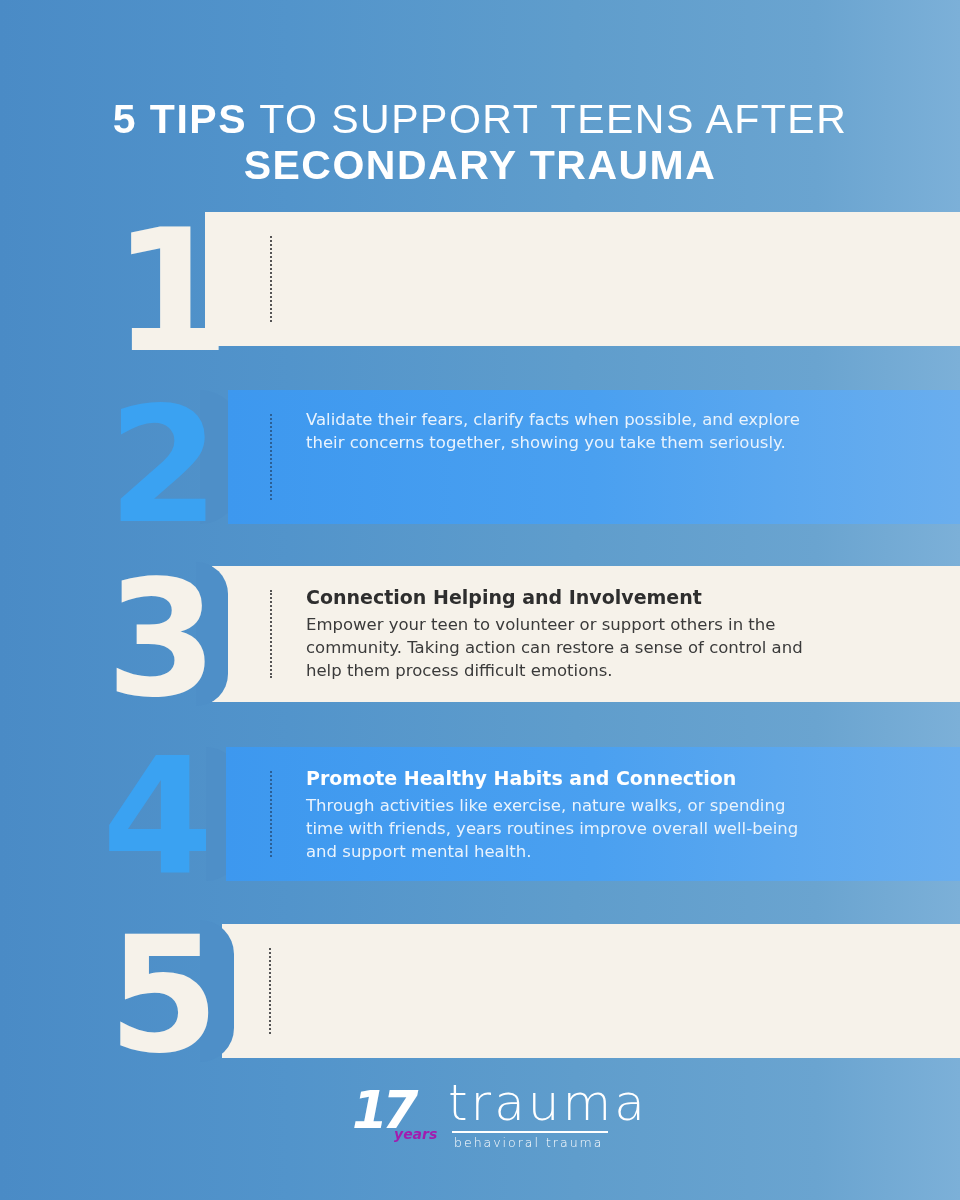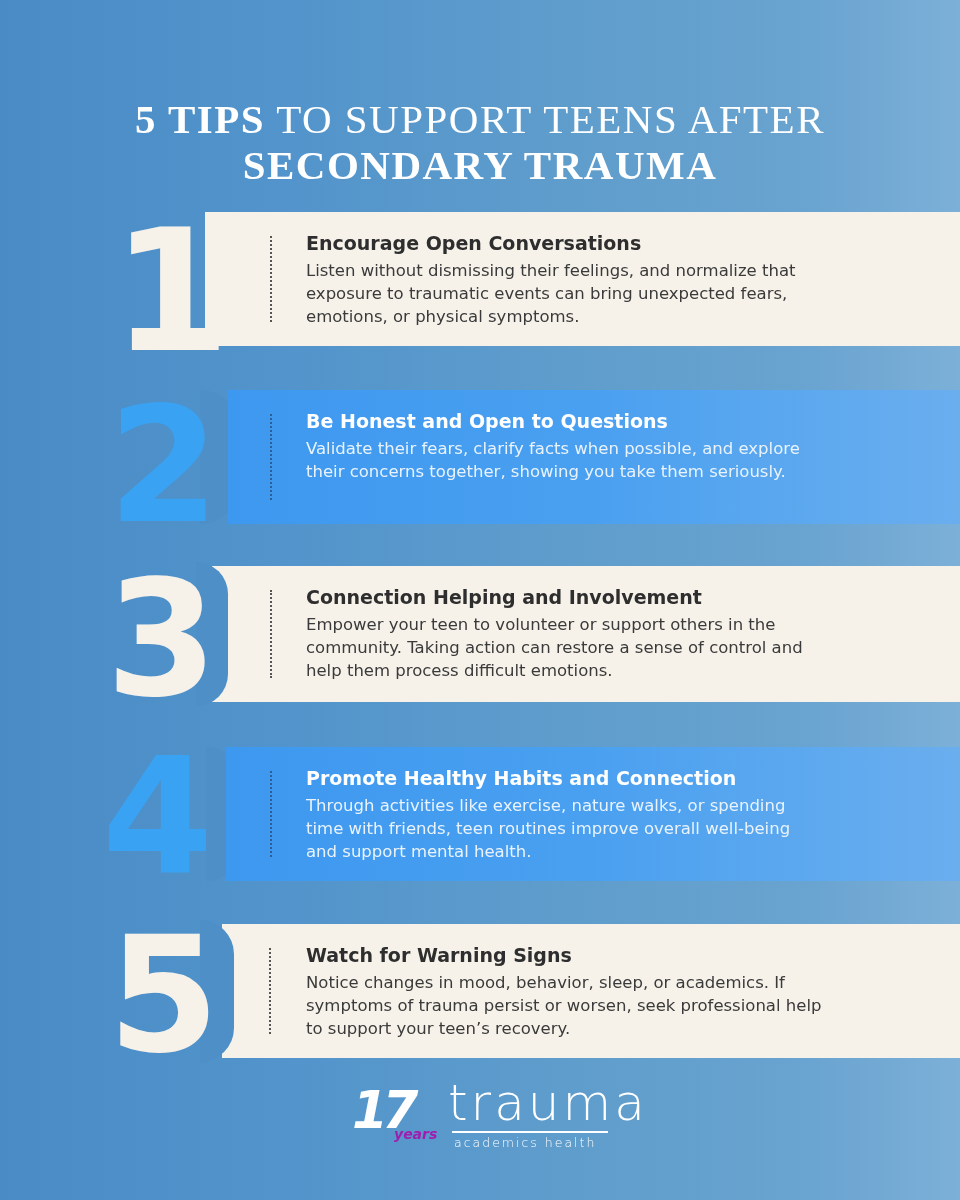--- a/index.html
+++ b/index.html
@@ -3,21 +3,21 @@
   <meta charset="utf-8">
   <style>
     html, body { margin: 0; padding: 0; }
     body {
       width: 960px; height: 1200px; overflow: hidden; position: relative;
       background: linear-gradient(90deg, #4a8bc6 0%, #5294cb 30%, #5f9dcc 60%, #6aa4d0 85%, #7cb0d8 100%);
       font-family: "DejaVu Sans", "Liberation Sans", sans-serif;
     }
     .title {
       position: absolute; top: 96px; left: 0; width: 960px; text-align: center;
-      color: #ffffff; font-family: Liberation Serif, serif;
+      color: #ffffff; font-family: Liberation Sans, sans-serif;
       font-size: 41px; line-height: 46px; letter-spacing: 1.5px;
     }
     .title .l1 { display: block; font-weight: 400; }
     .title .l1 b { font-weight: 700; }
     .title .l2 { display: block; font-weight: 700; }
 
     .tip { position: absolute; left: 0; width: 960px; }
     .card {
       position: absolute; right: 0; top: 0;
     }
@@ -76,34 +76,29 @@
 <div class="title">
   <span class="l1"><b>5 TIPS</b><span> TO SUPPORT TEENS AFTER</span></span>
   <span class="l2">SECONDARY TRAUMA</span>
 </div>
 
 <div class="tip" style="top:212px;height:134px;">
   <div class="card cream" style="left:205px;height:134px;">
     <div class="divider" style="left:65px;"></div>
   </div>
   <div class="num cream" style="left:112px;top:-6px;font-size:170px;">1</div>
-  <div class="content">
-    <div class="head cream-head">Encourage Open Conversations</div>
-    <div class="body cream-text">Listen without dismissing their feelings, and normalize that exposure to traumatic events can bring unexpected fears, emotions, or physical symptoms.</div>
-  </div>
 </div>
 
 <div class="tip" style="top:390px;height:134px;">
   <div class="ring" style="left:200px;top:0;width:40px;height:134px;background:#4e8fc8;"></div>
   <div class="card blue" style="left:228px;height:134px;">
     <div class="divider" style="left:42px;"></div>
   </div>
   <div class="num blue" style="left:108px;top:-4px;font-size:160px;">2</div>
   <div class="content">
-    <div class="head blue-head">Be Honest and Open to Questions</div>
     <div class="body blue-text">Validate their fears, clarify facts when possible, and explore their concerns together, showing you take them seriously.</div>
   </div>
 </div>
 
 <div class="tip" style="top:566px;height:136px;">
   <div class="card cream" style="left:212px;height:136px;border-radius:0;">
     <div class="divider" style="left:58px;"></div>
   </div>
   <div class="ring" style="left:196px;top:-4px;width:32px;height:144px;background:#4e8fc8;border-radius:0 70px 70px 0;"></div>
   <div class="num cream" style="left:106px;top:-6px;font-size:160px;">3</div>
@@ -114,35 +109,31 @@
 </div>
 
 <div class="tip" style="top:747px;height:134px;">
   <div class="ring" style="left:206px;top:0;width:34px;height:134px;background:#4e8fc8;"></div>
   <div class="card blue" style="left:226px;height:134px;">
     <div class="divider" style="left:44px;"></div>
   </div>
   <div class="num blue" style="left:102px;top:-10px;font-size:160px;">4</div>
   <div class="content">
     <div class="head blue-head">Promote Healthy Habits and Connection</div>
-    <div class="body blue-text">Through activities like exercise, nature walks, or spending time with friends, teen routines improve overall well-being and support mental health.</div>
+    <div class="body blue-text">Through activities like exercise, nature walks, or spending time with friends, years routines improve overall well-being and support mental health.</div>
   </div>
 </div>
 
 <div class="tip" style="top:924px;height:134px;">
   <div class="card cream" style="left:222px;height:134px;">
     <div class="divider" style="left:47px;"></div>
   </div>
   <div class="ring" style="left:200px;top:-4px;width:34px;height:142px;background:#4e8fc8;border-radius:0 70px 70px 0;"></div>
   <div class="num cream" style="left:108px;top:-8px;font-size:160px;">5</div>
-  <div class="content">
-    <div class="head cream-head">Watch for Warning Signs</div>
-    <div class="body cream-text">Notice changes in mood, behavior, sleep, or academics. If symptoms of trauma persist or worsen, seek professional help to support your teen’s recovery.</div>
-  </div>
 </div>
 
 <div class="logo">
   <div class="badge-num">17</div>
   <div class="years">years</div>
   <div class="wordmark">trauma</div>
   <div class="rule"></div>
-  <div class="sub">academics health</div>
+  <div class="sub">behavioral trauma</div>
 </div>
 
 </body></html>

